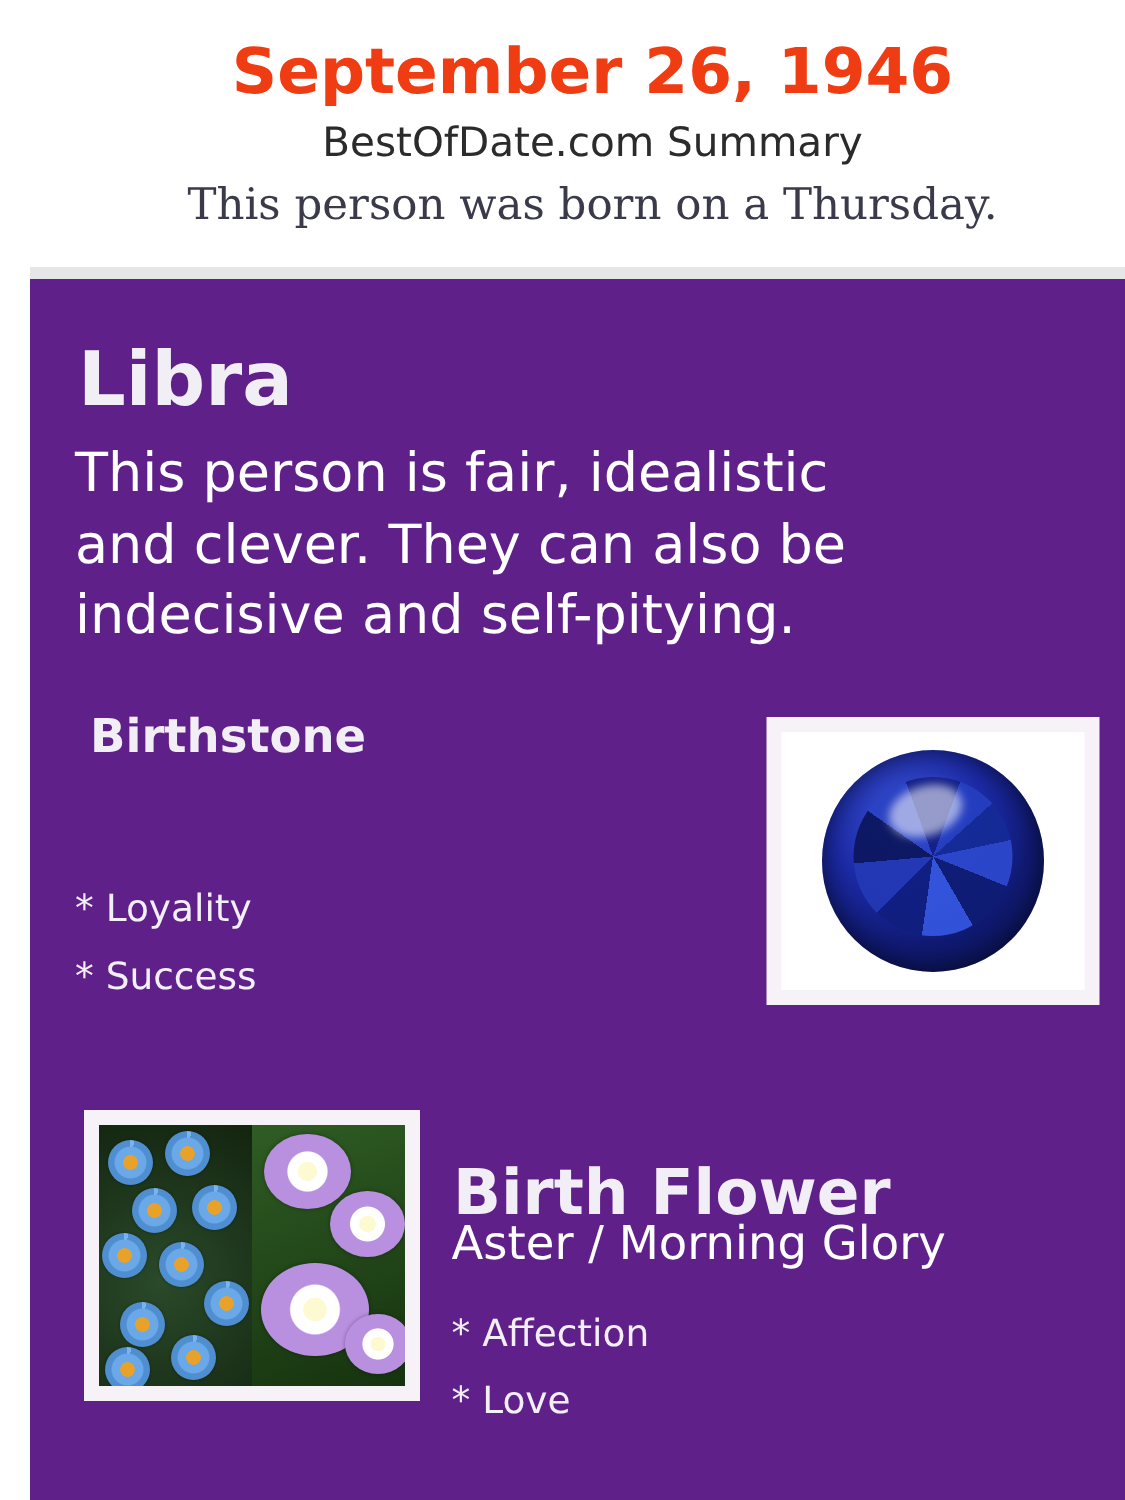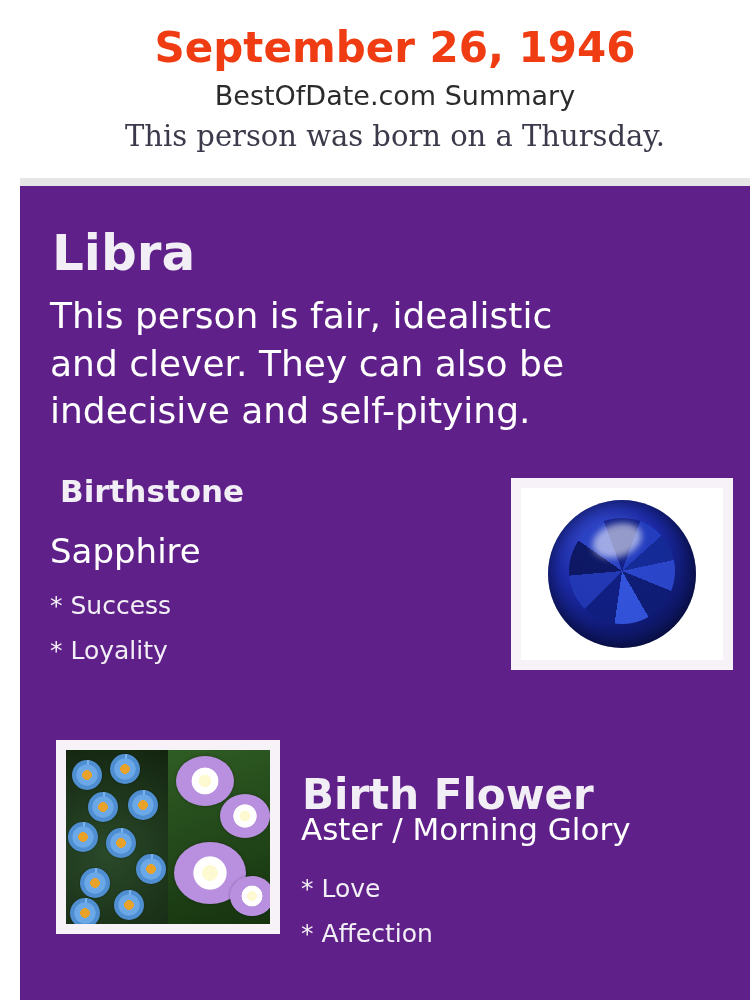--- a/index.html
+++ b/index.html
@@ -266,24 +266,23 @@
     <div class="header-note">This person was born on a Thursday.</div>
   </div>
   <div class="divider"></div>
 
   <div class="body">
 
     <div class="sign-title">Libra</div>
     <div class="sign-desc">This person is fair, idealistic and clever. They can also be indecisive and self-pitying.</div>
 
     <div class="birthstone-title">Birthstone</div>
-    <div class="birthstone-name">Sapphire</div>
     <div class="stone-traits">
+      <div class="trait">* Loyality</div>
       <div class="trait">* Success</div>
-      <div class="trait">* Loyality</div>
     </div>
 
     <div class="stone-frame">
       <div class="stone-inner">
         <div class="gem"></div>
       </div>
     </div>
 
     <div class="flower-frame">
       <div class="flower-inner">
@@ -304,18 +303,18 @@
           <div class="morning-glory" style="left:52px; top:44px;  width:50px; height:44px;"></div>
           <div class="morning-glory" style="left:6px;  top:92px;  width:72px; height:62px;"></div>
           <div class="morning-glory" style="left:62px; top:126px; width:44px; height:40px;"></div>
         </div>
       </div>
     </div>
 
     <div class="flower-title">Birth Flower</div>
     <div class="flower-name">Aster / Morning Glory</div>
     <div class="flower-traits">
+      <div class="trait">* Affection</div>
       <div class="trait">* Love</div>
-      <div class="trait">* Affection</div>
     </div>
 
   </div>
 </div>
 
 </body></html>

